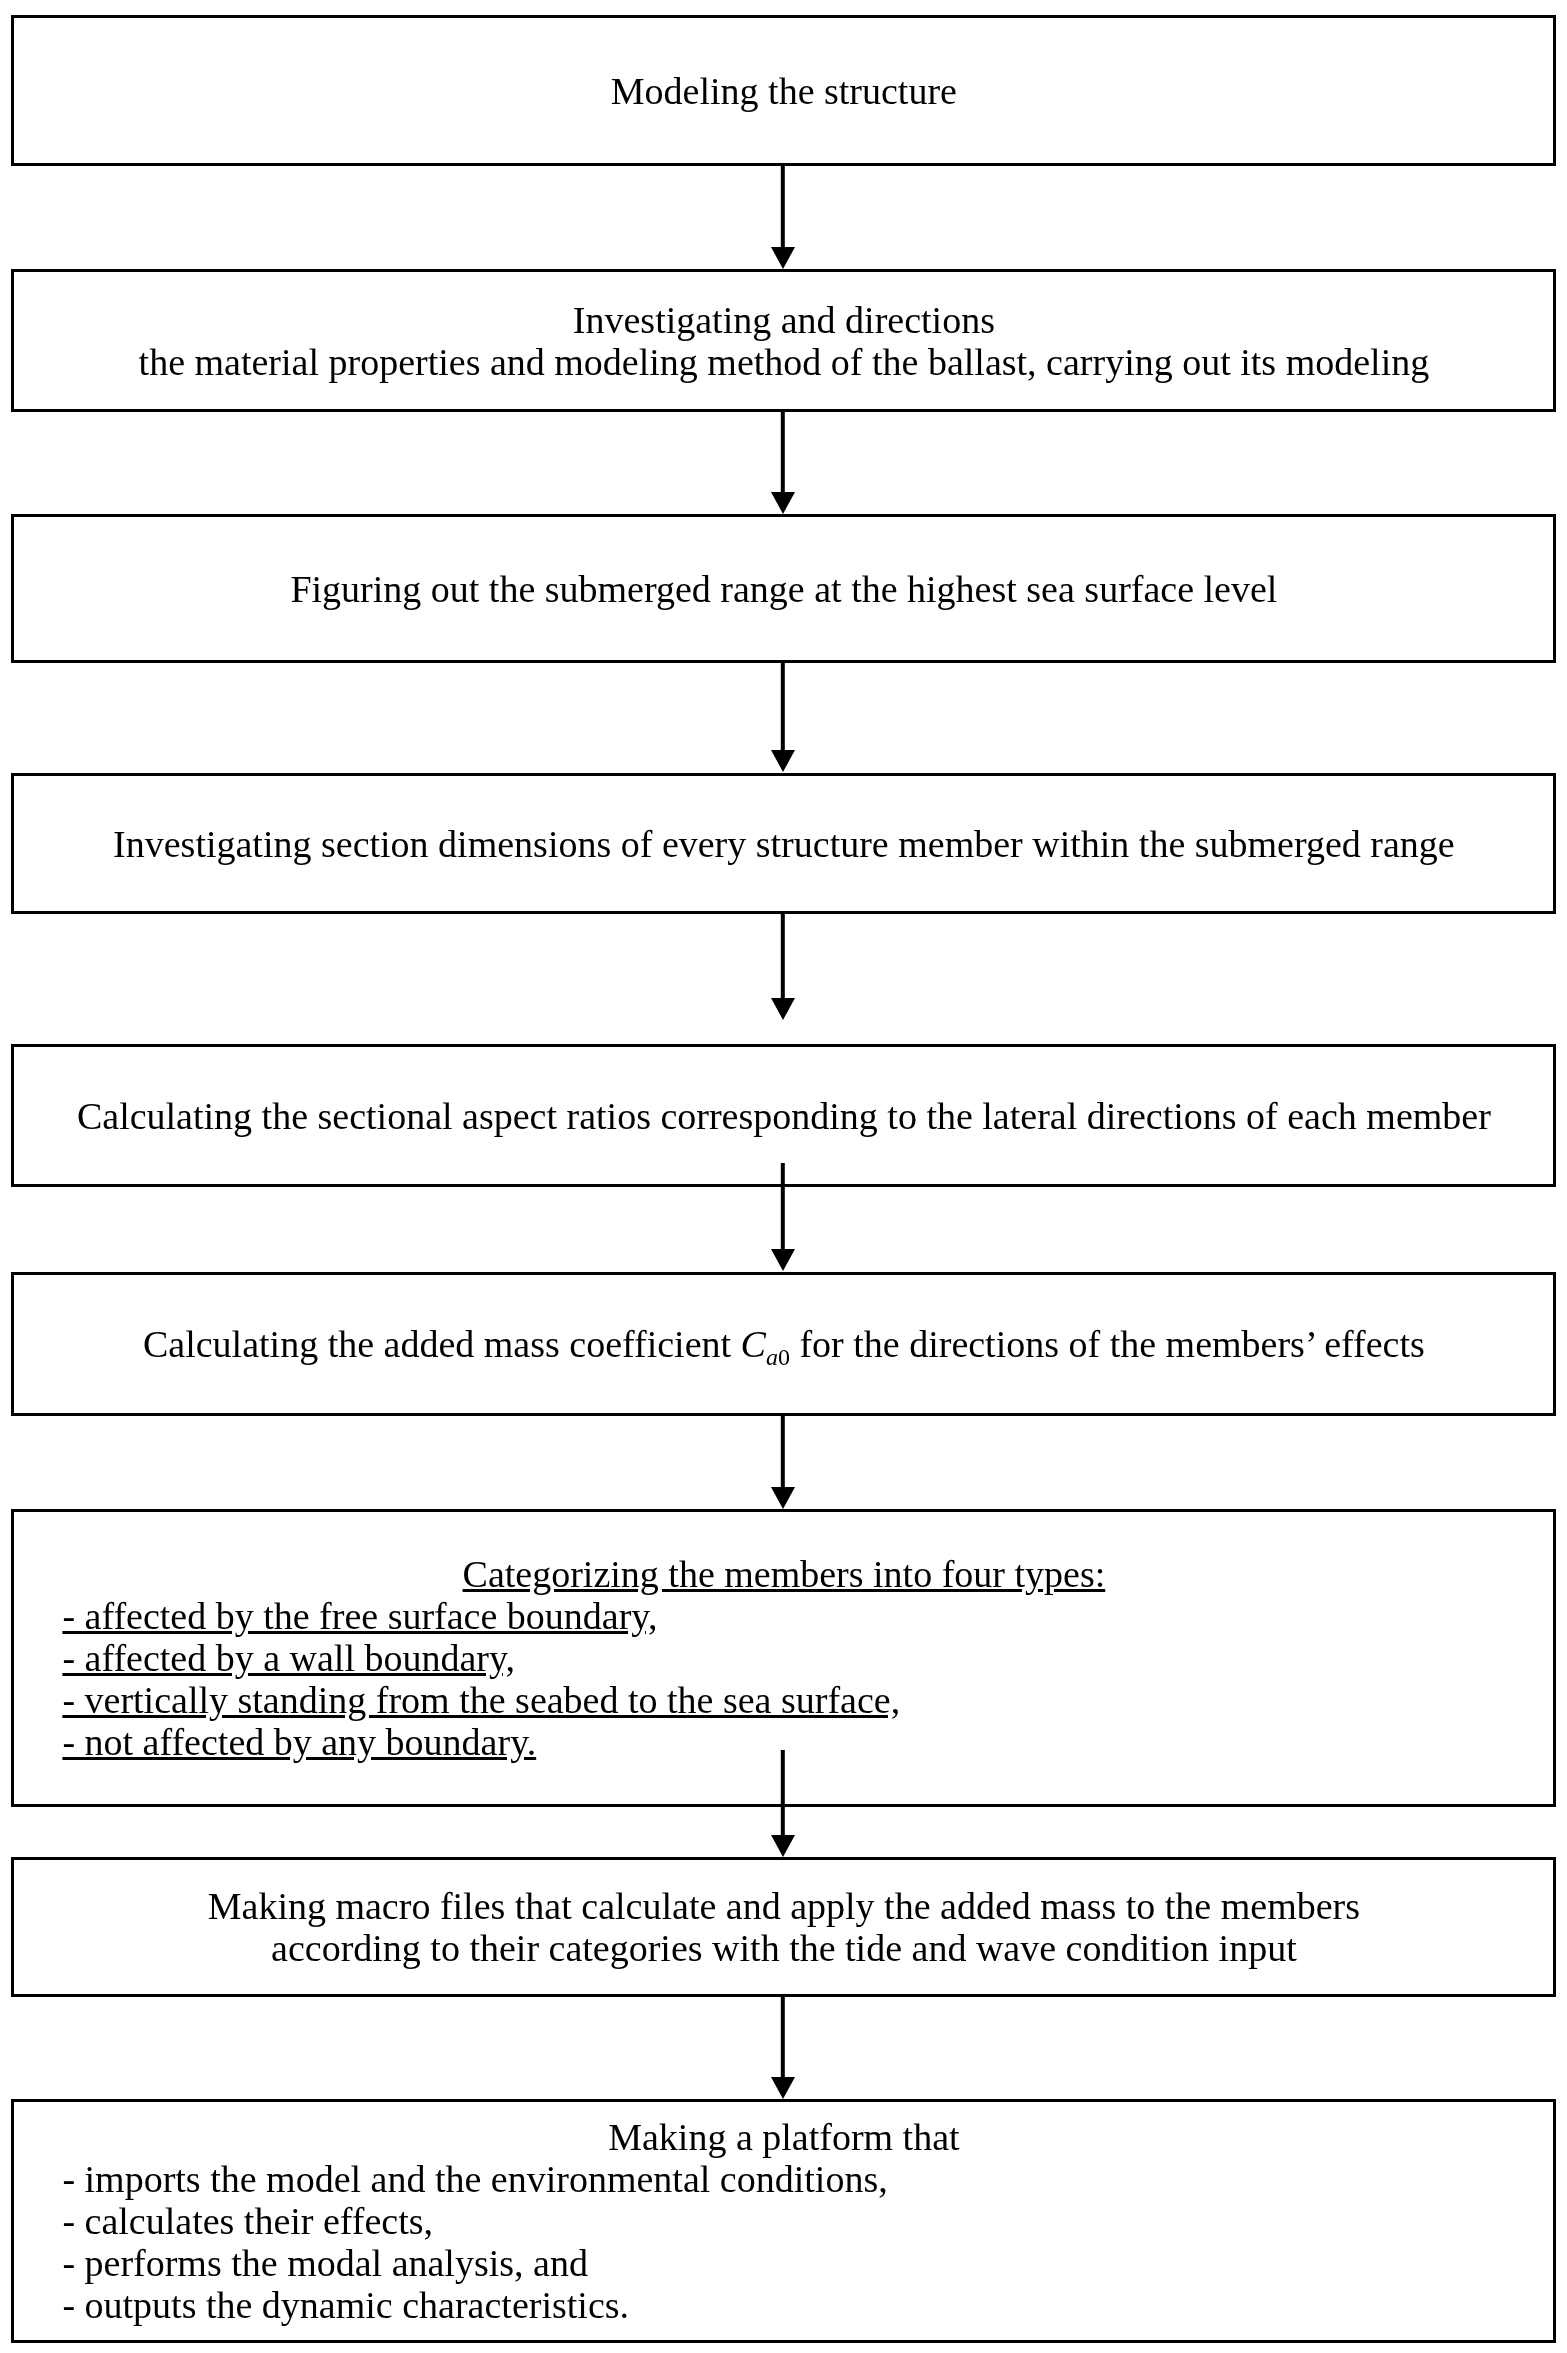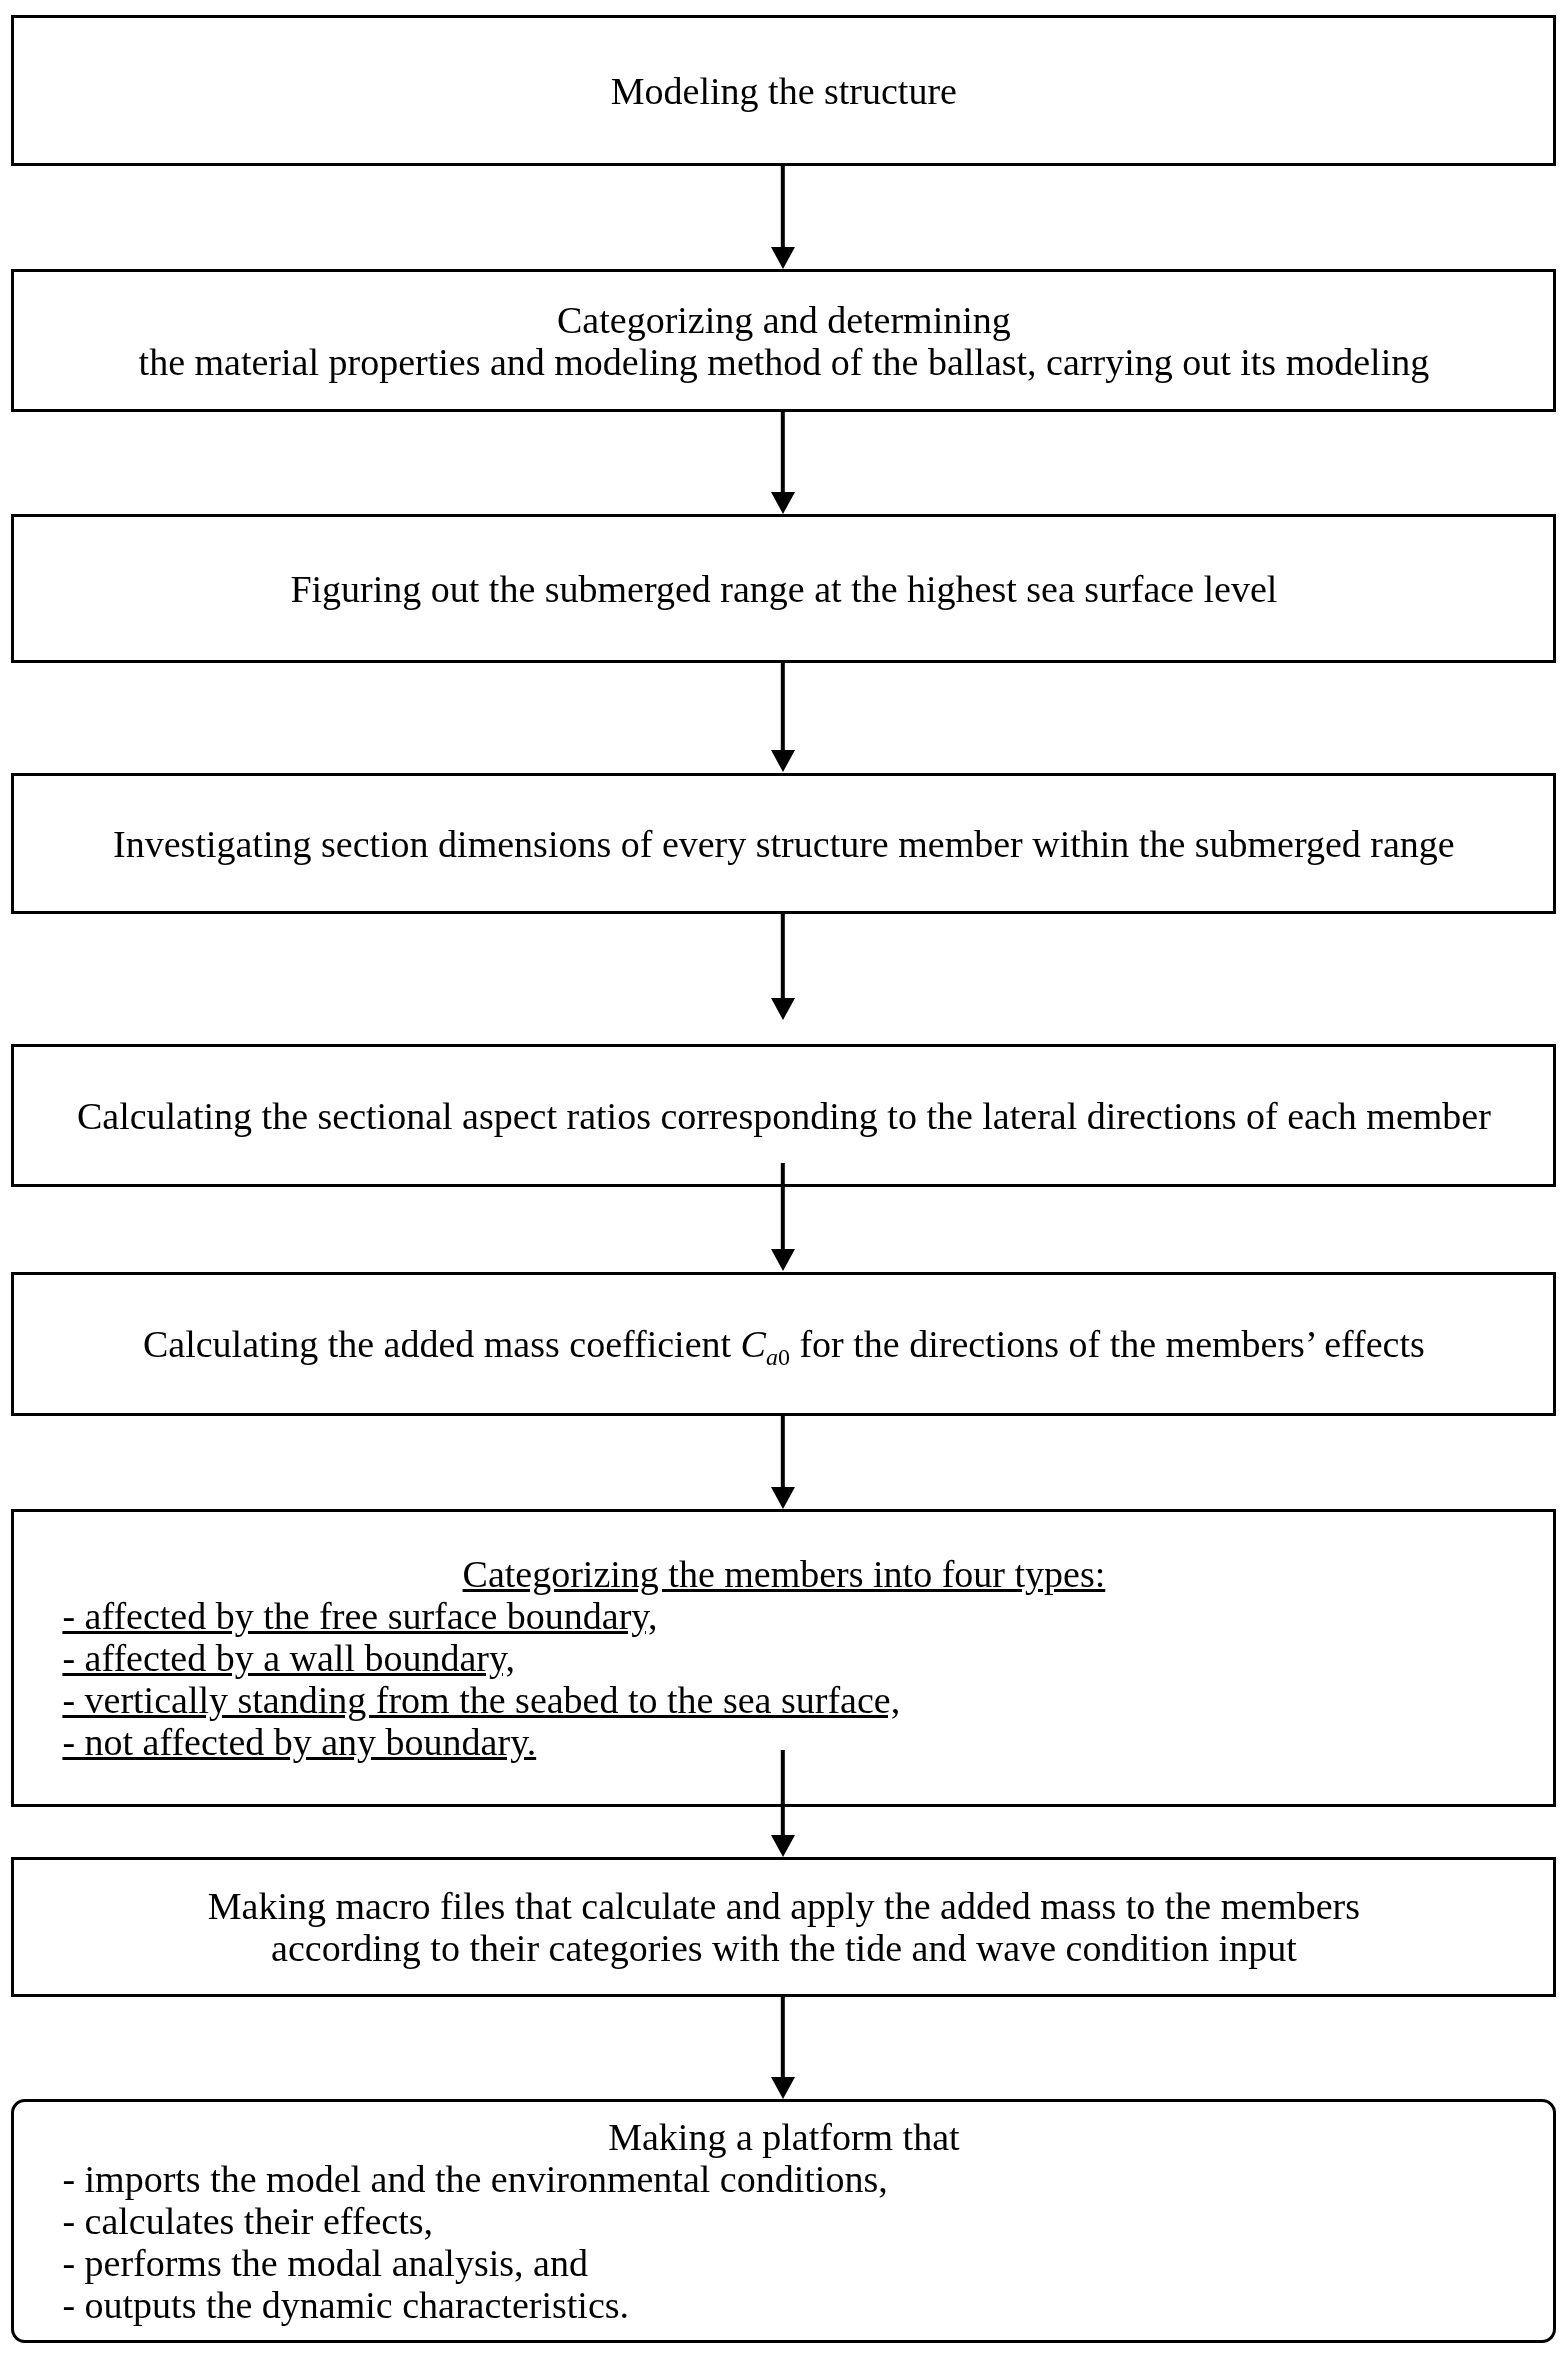--- a/index.html
+++ b/index.html
@@ -44,21 +44,21 @@
   }
   
   #b1 { top: 15.2px;   height: 151px; }
   #b2 { top: 269px;  height: 143px; }
   #b3 { top: 514px;  height: 149px; }
   #b4 { top: 773px; height: 141px; }
   #b5 { top: 1044px; height: 143px; }
   #b6 { top: 1272px; height: 144px; }
   #b7 { top: 1509px; height: 298px; text-decoration: underline; }
   #b8 { top: 1857px; height: 140px; }
-  #b9 { top: 2099px; height: 244px; border-radius: 14px; }
+  #b9 { top: 2099px; height: 244px; }
 
   
   .arrow {
     position: absolute;
     left: 769px;
     width: 27px;
   }
   #a1 { top: 166px;  height: 103px; }
   #a2 { top: 411px;  height: 103px; }
   #a3 { top: 663px; height: 109px; }
@@ -106,21 +106,21 @@
   <div class="box" id="b1">
     <div class="line">Modeling the structure</div>
   </div>
 
   <div class="arrow" id="a1">
     <div class="shaft"></div>
     <div class="head"></div>
   </div>
 
   <div class="box" id="b2">
-    <div class="line">Categorizing and determining</div>
+    <div class="line">Investigating and directions</div>
     <div class="line">the material properties and modeling method of the ballast, carrying out its modeling</div>
   </div>
 
   <div class="arrow" id="a2">
     <div class="shaft"></div>
     <div class="head"></div>
   </div>
 
   <div class="box" id="b3">
     <div class="line">Figuring out the submerged range at the highest sea surface level</div>

